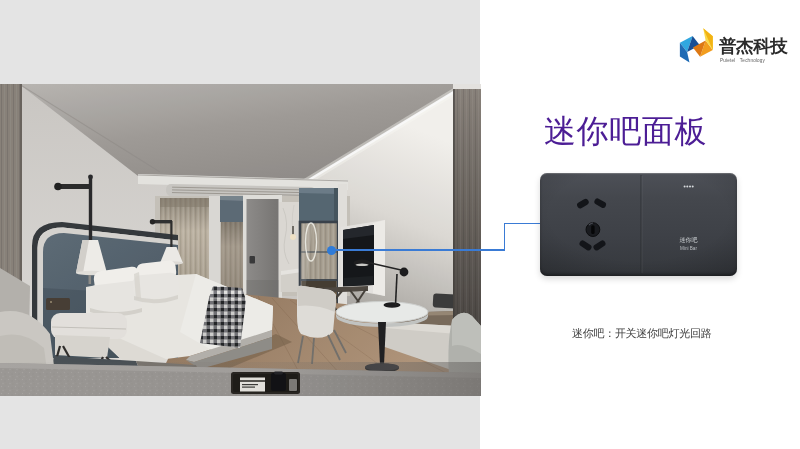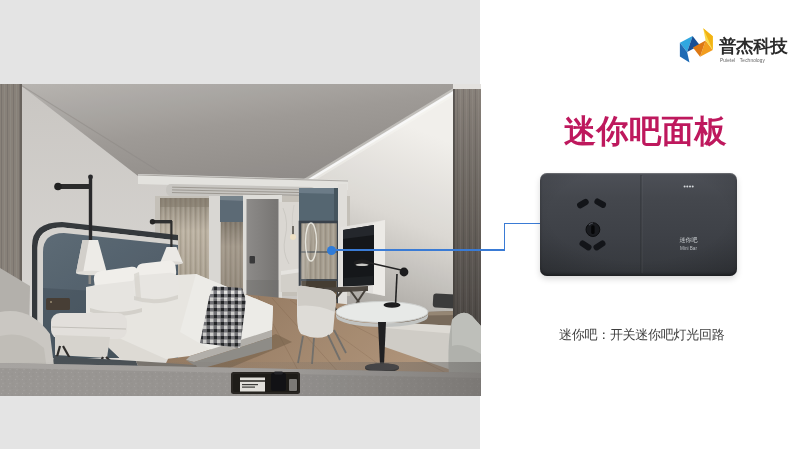--- a/index.html
+++ b/index.html
@@ -318,21 +318,21 @@
 </svg>
 
 <div class="abs" style="left:331px;top:249px;width:174px;height:1.6px;background:#3a7bd5"></div>
 
 <div class="abs" style="left:503.6px;top:222.5px;width:1.6px;height:28px;background:#3a7bd5"></div>
 
 <div class="abs" style="left:503.6px;top:222.5px;width:37px;height:1.6px;background:#3a7bd5"></div>
 
 <div class="abs" style="left:326.5px;top:245.5px;width:9px;height:9px;border-radius:50%;background:#2f7bd8"></div>
 
-<div class="abs" style="left:564px;top:110px;font-size:32px;font-weight:700;color:#be185d;letter-spacing:0.6px">迷你吧面板</div>
+<div class="abs" style="left:544px;top:110px;font-size:32px;font-weight:400;color:#4c1d95;letter-spacing:0.6px">迷你吧面板</div>
 
 <div class="abs" style="left:540px;top:173px;width:197px;height:103px;border-radius:7px;background:linear-gradient(180deg,#4d5057 0%,#44474d 25%,#3e4147 60%,#35383d 100%);box-shadow:inset 0 1px 1px rgba(255,255,255,0.22),inset 0 -2px 3px rgba(0,0,0,0.35),0 3px 6px rgba(0,0,0,0.15)">
 <svg width="197" height="103" viewBox="0 0 197 103" style="position:absolute;left:0;top:0">
 <defs>
 <radialGradient id="pvign" cx="50%" cy="40%" r="75%">
 <stop offset="60%" stop-color="#000000" stop-opacity="0"></stop>
 <stop offset="100%" stop-color="#000000" stop-opacity="0.18"></stop>
 </radialGradient>
 </defs>
 <rect x="0" y="0" width="197" height="103" rx="7" fill="url(#pvign)"></rect>
@@ -357,21 +357,21 @@
 <circle cx="147.3" cy="13.5" r="1" fill="#d7dadd"></circle>
 <circle cx="150" cy="13.5" r="1" fill="#d7dadd"></circle>
 <circle cx="152.7" cy="13.5" r="1" fill="#d7dadd"></circle>
 
 <text x="148.5" y="69" font-size="6" fill="#ced2d5" text-anchor="middle" font-family="Liberation Sans">迷你吧</text>
 
 <text x="148.5" y="77" font-size="4.6" fill="#b9bdc1" text-anchor="middle" font-family="Liberation Sans">Mini Bar</text>
 </svg>
 </div>
 
-<div class="abs" style="left:559px;top:325.5px;font-size:13px;color:#3e3e3e;letter-spacing:-0.28px">迷你吧：开关迷你吧灯光回路</div>
+<div class="abs" style="left:572px;top:325.5px;font-size:11px;color:#3e3e3e;letter-spacing:-0.28px">迷你吧：开关迷你吧灯光回路</div>
 
 <svg class="abs" style="left:660px;top:18px" width="135" height="52" viewBox="0 0 135 52">
 
 <polygon points="19.9,24.8 32.6,18.0 27.1,34.1" fill="#2fa7e0"></polygon>
 
 <polygon points="32.6,18.0 39.8,27.3 27.1,34.1" fill="#184e95"></polygon>
 
 <polygon points="19.9,24.8 27.1,34.1 29.5,44.5 19.9,38.5" fill="#1f6bb5"></polygon>
 
 <polygon points="52.8,31.9 40.1,38.7 45.6,22.6" fill="#f29d1e"></polygon>

